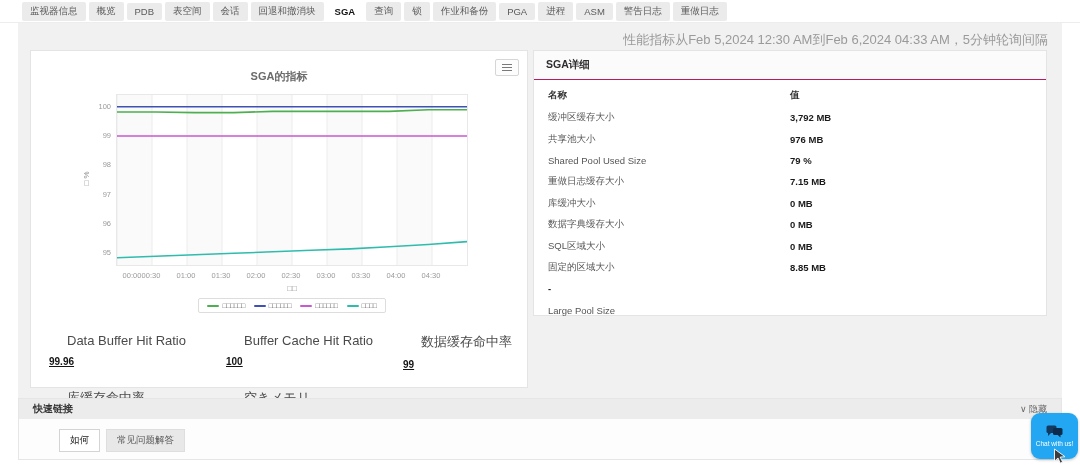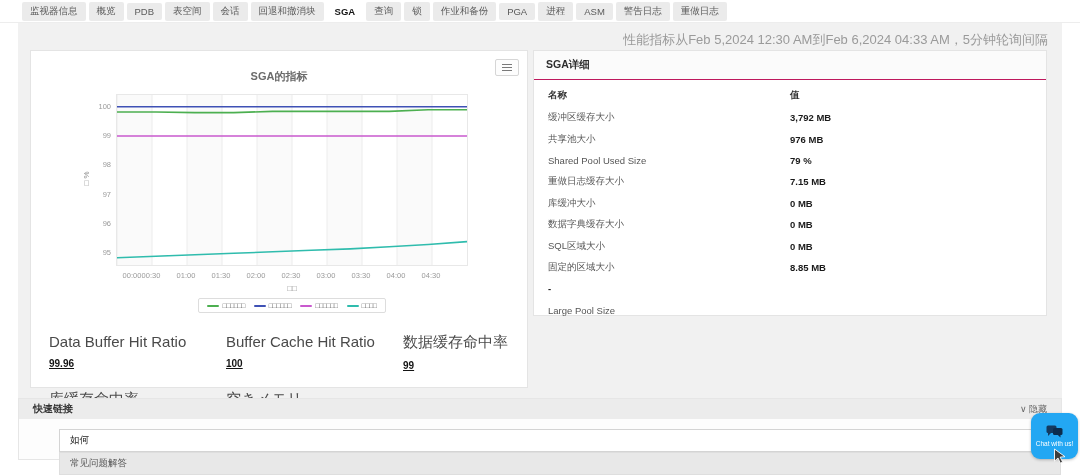--- a/index.html
+++ b/index.html
@@ -38,41 +38,41 @@
     font-size:8px; color:#8a8a8a; }
   .legend { position:absolute; left:85px; top:209px; width:352px; display:flex; justify-content:center; }
   .legend-box { display:inline-flex; align-items:center; border:1px solid #ddd; border-radius:2px;
     padding:3px 8px; background:#fff; gap:9px; }
   .legend-item { display:inline-flex; align-items:center; cursor:pointer; }
   .legend-dash { width:12px; height:2px; border-radius:1px; margin-right:3px; }
   .legend-text { font-size:7px; color:#666; letter-spacing:-0.5px; }
 
   .stats { position:absolute; left:18px; top:282px; width:470px; display:grid;
     grid-template-columns:177px 177px 116px; row-gap:17px; }
-  .stat-label { font-size:15px; color:#4a4a4a; margin-bottom:3px; }
+  .stat-label { font-size:13px; color:#4a4a4a; margin-bottom:3px;margin-left:18px; }
   .stat-value { font-size:10px; font-weight:bold; color:#141414; text-decoration:underline;
     display:inline-block; cursor:pointer; }
 
   .details-panel { left:515px; top:27px; width:514px; height:266px; }
   .dp-header { padding:7px 12px; font-size:10.5px; font-weight:bold; color:#2e2e2e;
     background:#fbfbfb; border-bottom:1px solid #be185d; }
   .dp-table { padding:3px 14px 0 14px; }
   .dp-row { display:flex; align-items:center; height:21.4px; }
   .dp-row.dp-head { height:24px; font-weight:bold;font-family:Liberation Serif, serif; }
   .dp-name { flex:0 0 50%; font-size:9.5px; color:#555; }
   .dp-head .dp-name, .dp-head .dp-val { font-size:9.5px; color:#333; font-weight:bold; }
   .dp-val { flex:1; font-size:9.5px; font-weight:bold; color:#1a1a1a; }
 
   .quicklinks { position:absolute; left:0; top:375px; width:1044px; height:62px; background:#fdfdfd;
     border:1px solid #e6e6e6; }
   .ql-header { height:20px; background:#ececec; display:flex; align-items:center;
     justify-content:space-between; padding:0 14px; }
   .ql-title { font-size:10px; font-weight:bold; color:#333; }
   .ql-hide { font-size:9px; color:#666; cursor:pointer; }
-  .ql-tabs { display:flex; margin:10px 0 0 40px; gap:0;flex-direction:column; }
+  .ql-tabs { display:flex; margin:10px 0 0 40px; gap:6px; }
   .ql-tab { font-size:9.5px; color:#555; background:#e8e8e8; border:1px solid #dedede;
     padding:4px 10px; cursor:pointer; }
   .ql-tab.active { background:#fff; border:1px solid #d4d4d4; color:#222; }
 
   .chat-btn { position:absolute; left:1031px; top:413px; width:47px; height:46px; background:#23a7f3;
     border-radius:9px; display:flex; flex-direction:column; align-items:center; justify-content:center;
     cursor:pointer; box-shadow:0 1px 3px rgba(0,0,0,0.25); }
   .chat-label { font-size:6.5px; line-height:1.2; color:#fff; text-align:center; margin-top:2px;
     width:40px; }
   .cursor { position:absolute; left:1053px; top:448px; }

